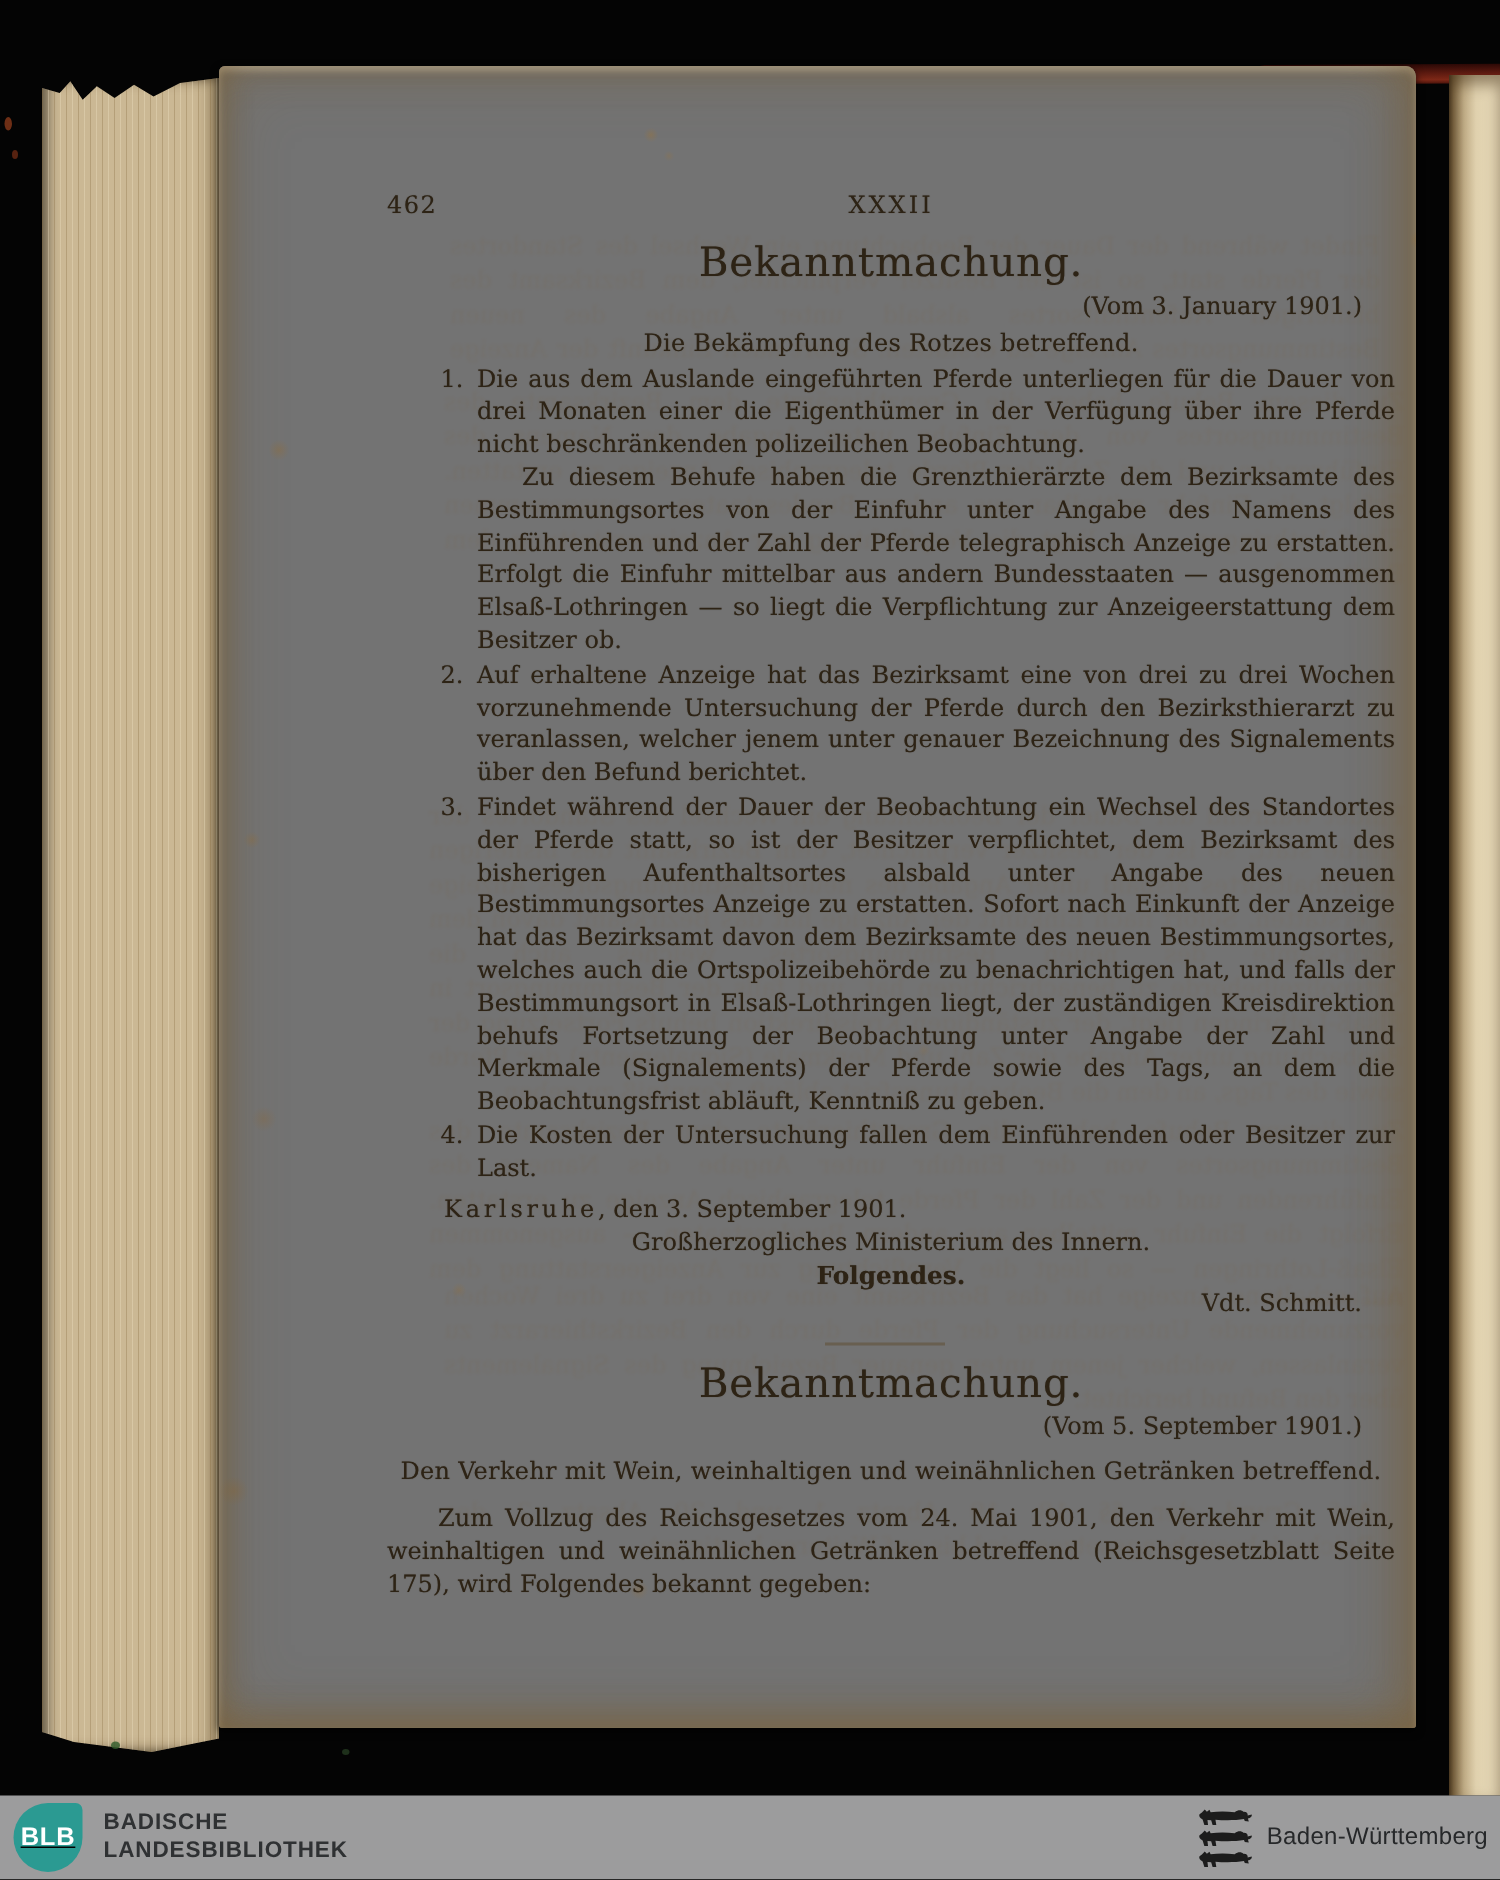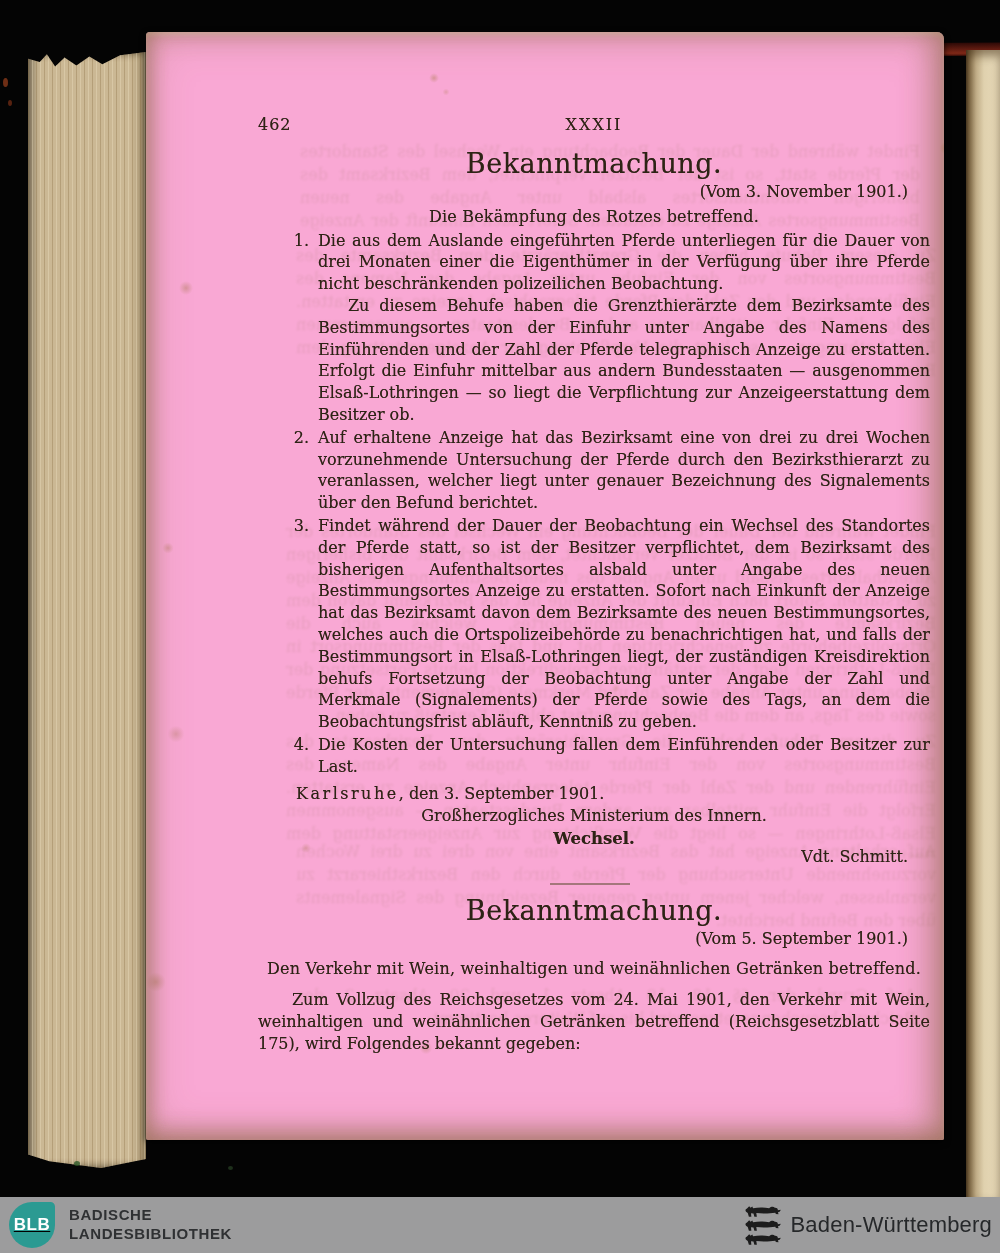--- a/index.html
+++ b/index.html
@@ -15,24 +15,24 @@
     clip-path:polygon(10% 0.9%,16% 0.2%,23% 1.3%,31% 0.5%,41% 1.2%,52% 0.4%,63% 1.1%,78% 0.3%,100% 0%,100% 99.2%,62% 100%,18% 99.4%,0% 98.8%,0% 0.6%);
     box-shadow:inset -6px 0 10px rgba(70,50,20,.45), inset 4px 0 8px rgba(0,0,0,.5);}
   .page-stack::after{content:"";position:absolute;inset:0;
     background:repeating-linear-gradient(90deg,rgba(122,94,50,.28) 0 1px,rgba(0,0,0,0) 1px 4px,rgba(240,228,198,.35) 4px 5px,rgba(0,0,0,0) 5px 8px);}
 
   .red-edge{position:absolute;left:836px;top:43px;width:164px;height:13px;
     background:linear-gradient(180deg,#2c0906,#5c1a10 45%,#7e2817 80%,#4a130b);
     border-radius:7px 0 0 4px;transform:rotate(-.3deg);}
   .speck{position:absolute;border-radius:50%;}
 
-  .page{position:absolute;left:146px;top:32px;width:798px;height:1108px;
+  .page{position:absolute;left:146px;top:44px;width:798px;height:1108px;
     background:
       radial-gradient(ellipse at 55% 42%, #f3e8cd 0%, #eee1c3 45%, #e7d8b6 72%, #dccb a  0, #d9c6a0 94%, #cdb990 100%);
-    background-color:#f9a8d4;
+    background-color:#737373;
     border-radius:4px 7px 2px 2px;
     box-shadow:inset 0 0 46px rgba(133,102,52,.30), inset -16px 0 28px rgba(120,90,45,.28),
                inset 8px 0 16px rgba(120,90,45,.22), inset 0 -10px 22px rgba(125,95,50,.30),
                inset 0 3px 5px rgba(255,248,228,.5), 0 2px 6px rgba(0,0,0,.8);}
   .fox{position:absolute;inset:0;pointer-events:none;background:
       radial-gradient(circle 7px at 288px 46px, rgba(158,115,52,.38), rgba(0,0,0,0) 70%),
       radial-gradient(circle 5px at 300px 60px, rgba(158,115,52,.25), rgba(0,0,0,0) 70%),
       radial-gradient(circle 9px at 800px 116px, rgba(150,108,48,.30), rgba(0,0,0,0) 70%),
       radial-gradient(circle 6px at 812px 300px, rgba(150,108,48,.26), rgba(0,0,0,0) 70%),
       radial-gradient(circle 10px at 40px 256px, rgba(148,106,46,.34), rgba(0,0,0,0) 70%),
@@ -81,21 +81,21 @@
   
   .footer{position:absolute;left:0;bottom:0;width:1000px;height:56px;background:#9c9c9d;
     font-family:"Liberation Sans", sans-serif;display:flex;align-items:center;}
   .blb-logo{position:absolute;left:9px;top:5px;width:46px;height:46px;background:#2b9a92;
     border-radius:50% 10% 50% 50%;display:flex;align-items:center;justify-content:center;text-decoration:underline;}
   .blb-logo span{color:#fff;font-weight:bold;font-size:17px;letter-spacing:.5px;}
   .libname{position:absolute;left:69px;top:8px;color:#2f3133;font-weight:bold;font-size:15px;
     line-height:19px;letter-spacing:.6px;}
   .bw{position:absolute;right:8px;top:0;height:56px;display:flex;align-items:center;}
   .coat{margin-right:10px;display:flex;flex-direction:column;gap:1px;}
-  .statename{color:#26282a;font-size:22px;font-weight:500;letter-spacing:.2px;}
+  .statename{color:#26282a;font-size:16px;font-weight:500;letter-spacing:.2px;}
 </style>
 </head>
 <body>
 
 <div class="screen">
 
   <div class="page-stack"></div>
   <div class="red-edge"></div>
   <div class="speck" style="left:3px;top:78px;width:5px;height:9px;background:#8a3a1a;opacity:.8"></div>
   <div class="speck" style="left:8px;top:100px;width:4px;height:6px;background:#7a2f15;opacity:.7"></div>
@@ -112,54 +112,54 @@
     <div class="ghost" style="left:150px;top:808px;width:640px;height:108px">Auf erhaltene Anzeige hat das Bezirksamt eine von drei zu drei Wochen vorzunehmende Untersuchung der Pferde durch den Bezirksthierarzt zu veranlassen, welcher jenem unter genauer Bezeichnung des Signalements über den Befund berichtet.</div>
     <div class="ghost" style="left:150px;top:952px;width:620px;height:52px">Auf Grund der §§ 18, 19 Absatz 1 und 20 Absatz 2 des Reichsviehseuchengesetzes wird bis auf Weiteres bestimmt:</div>
 
     <div class="content">
       <div class="hdr">
         <span class="pageno">462</span>
         <div class="secno">XXXII</div>
       </div>
 
       <h1 class="title">Bekanntmachung.</h1>
-      <div class="dateline">(Vom 3. November 1901.)</div>
+      <div class="dateline">(Vom 3. January 1901.)</div>
       <div class="subject">Die Bekämpfung des Rotzes betreffend.</div>
 
       <div class="list">
         <div class="li">
           <span class="num">1.</span>
           <div class="it">
             <p>Die aus dem Auslande eingeführten Pferde unterliegen für die Dauer von drei Monaten einer die Eigenthümer in der Verfügung über ihre Pferde nicht beschränkenden polizeilichen Beobachtung.</p>
             <p class="sub">Zu diesem Behufe haben die Grenzthierärzte dem Bezirksamte des Bestimmungsortes von der Einfuhr unter Angabe des Namens des Einführenden und der Zahl der Pferde telegraphisch Anzeige zu erstatten. Erfolgt die Einfuhr mittelbar aus andern Bundesstaaten — ausgenommen Elsaß-Lothringen — so liegt die Verpflichtung zur Anzeigeerstattung dem Besitzer ob.</p>
           </div>
         </div>
         <div class="li">
           <span class="num">2.</span>
           <div class="it">
-              <p>Auf erhaltene Anzeige hat das Bezirksamt eine von drei zu drei Wochen vorzunehmende Untersuchung der Pferde durch den Bezirksthierarzt zu veranlassen, welcher liegt unter genauer Bezeichnung des Signalements über den Befund berichtet.</p>
+              <p>Auf erhaltene Anzeige hat das Bezirksamt eine von drei zu drei Wochen vorzunehmende Untersuchung der Pferde durch den Bezirksthierarzt zu veranlassen, welcher jenem unter genauer Bezeichnung des Signalements über den Befund berichtet.</p>
             </div>
         </div>
         <div class="li">
           <span class="num">3.</span>
           <div class="it">
               <p>Findet während der Dauer der Beobachtung ein Wechsel des Standortes der Pferde statt, so ist der Besitzer verpflichtet, dem Bezirksamt des bisherigen Aufenthaltsortes alsbald unter Angabe des neuen Bestimmungsortes Anzeige zu erstatten. Sofort nach Einkunft der Anzeige hat das Bezirksamt davon dem Bezirksamte des neuen Bestimmungsortes, welches auch die Ortspolizeibehörde zu benachrichtigen hat, und falls der Bestimmungsort in Elsaß-Lothringen liegt, der zuständigen Kreisdirektion behufs Fortsetzung der Beobachtung unter Angabe der Zahl und Merkmale (Signalements) der Pferde sowie des Tags, an dem die Beobachtungsfrist abläuft, Kenntniß zu geben.</p>
             </div>
         </div>
         <div class="li">
           <span class="num">4.</span>
           <div class="it">
               <p>Die Kosten der Untersuchung fallen dem Einführenden oder Besitzer zur Last.</p>
             </div>
         </div>
       </div>
 
       <div class="placeline"><span class="sp">Karlsruhe</span><span>, den 3. September 1901.</span></div>
       <div class="authority">Großherzogliches Ministerium des Innern.</div>
-      <div class="sig">Wechsel.</div>
+      <div class="sig">Folgendes.</div>
       <div class="csig">Vdt. Schmitt.</div>
 
       <div class="separator"></div>
 
       <h1 class="title t2">Bekanntmachung.</h1>
       <div class="dateline">(Vom 5. September 1901.)</div>
       <div class="subject" style="margin-top:8px">Den Verkehr mit Wein, weinhaltigen und weinähnlichen Getränken betreffend.</div>
       <p class="para" style="margin-top:10px">Zum Vollzug des Reichsgesetzes vom 24. Mai 1901, den Verkehr mit Wein, weinhaltigen und weinähnlichen Getränken betreffend (Reichsgesetzblatt Seite 175), wird Folgendes bekannt gegeben:</p>
     </div>
   </div>

